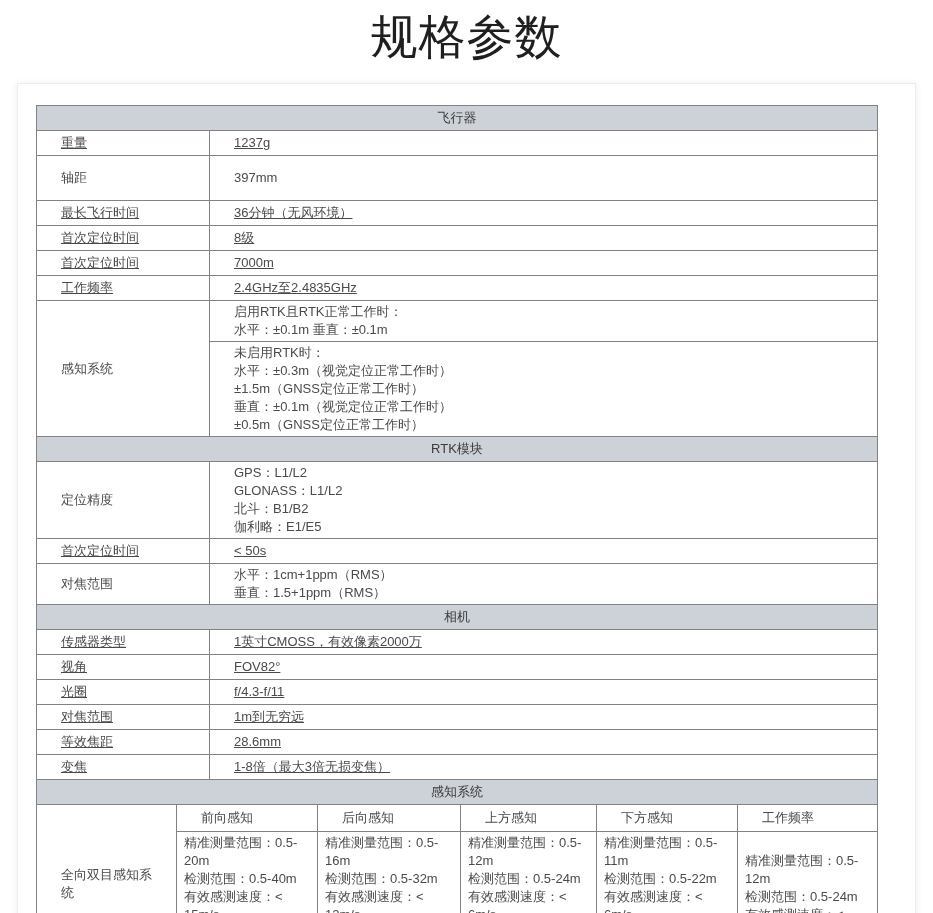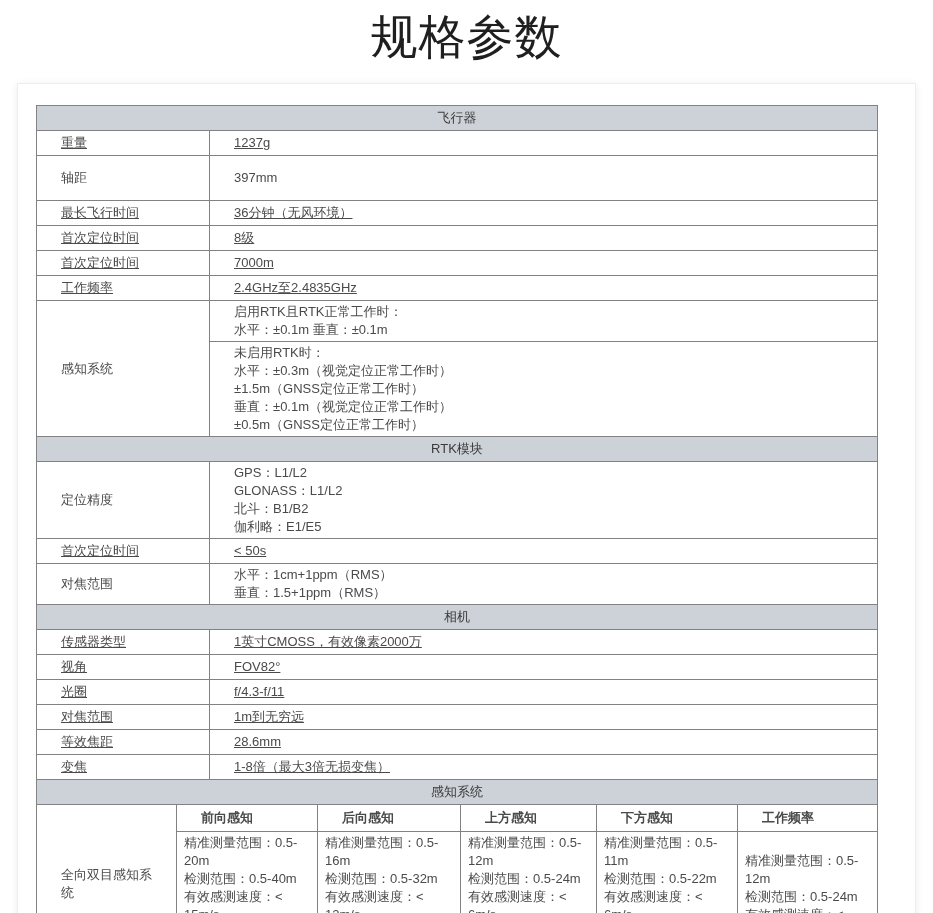--- a/index.html
+++ b/index.html
@@ -53,21 +53,21 @@
   }
   td.pre {
     white-space: pre-line;
     line-height: 17px;
     padding-top: 4px;
     padding-bottom: 4px;
   }
   tr.tall td { height: 40px; }
   tr.plain td { height: 20px; text-decoration: underline; }
   table.sensing { margin-top: -1px; }
-  table.sensing td.subhead { height: 22px; font-weight: bold; }
+  table.sensing td.subhead { height: 22px; }
   table.sensing td.pre { padding-left: 7px; padding-right: 6px; }
 </style>
 </head>
 <body>
 
 <div class="page">
   <h1 class="page-title">规格参数</h1>
 
   <div class="card">
 

